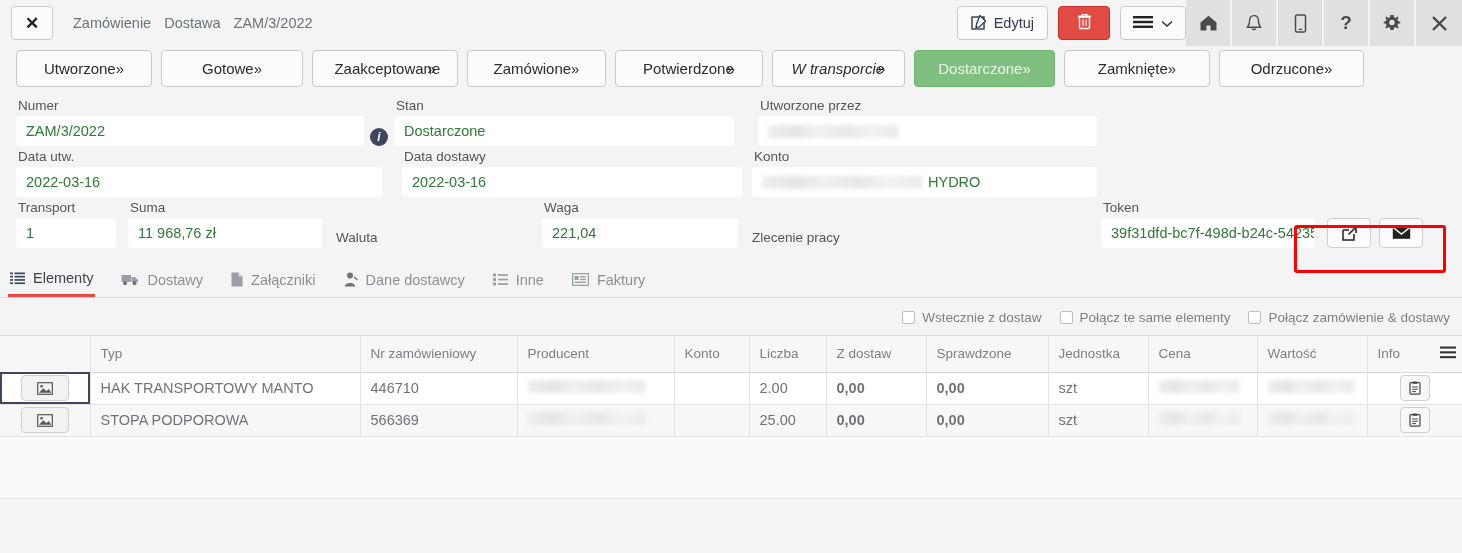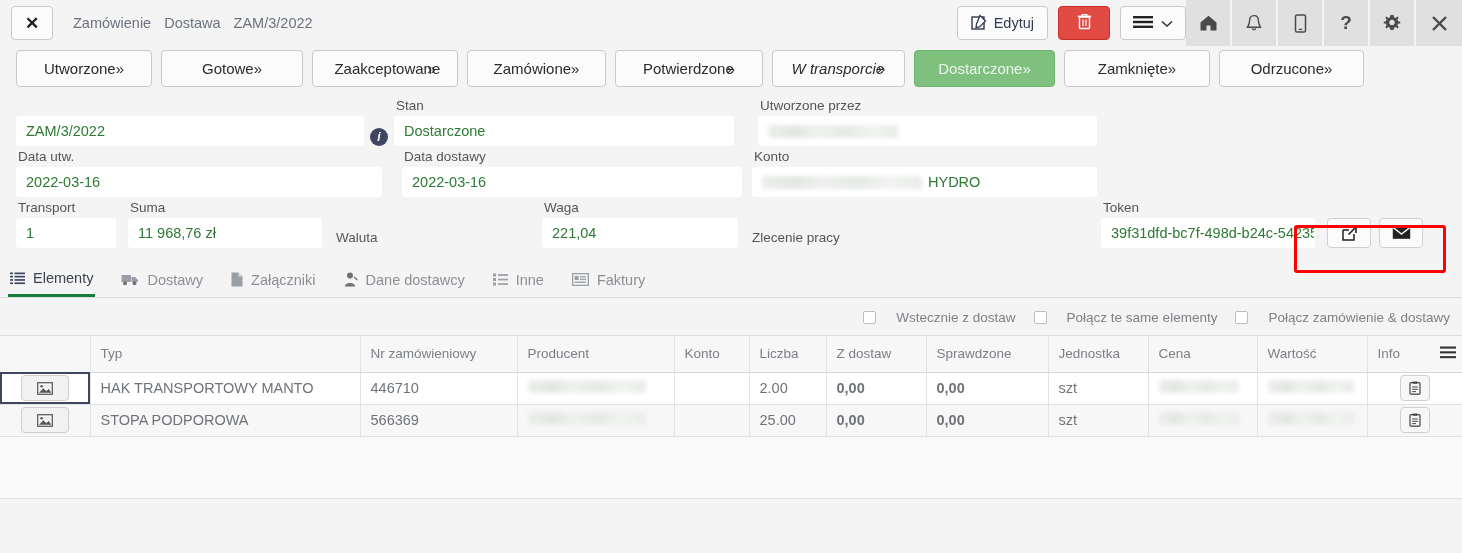--- a/index.html
+++ b/index.html
@@ -171,31 +171,31 @@
     padding: 8px 0 0 8px;
     border-bottom: 1px solid #dcdcdc;
     margin-top: 10px;
   }
   .tab {
     display: flex; align-items: center; gap: 8px;
     font-size: 14.5px; color: #8b8f96;
     padding: 4px 2px 8px 2px;
     cursor: pointer;
   }
-  .tab.sel { color: #3b4252; border-bottom: 3px solid #15803d; }
+  .tab.sel { color: #3b4252; border-bottom: 3px solid #ef4444; }
   .tab svg { display: block; }
 
   
   .chk-row {
     display: flex; align-items: center; justify-content: flex-end;
     gap: 18px;
     padding: 12px 12px 10px 0;
     background: #f4f4f4;
   }
-  .chk { display: flex; align-items: center; gap: 20px; font-size: 13.5px; color: #7d8085; cursor: pointer; }
+  .chk { display: flex; align-items: center; gap: 7px; font-size: 13.5px; color: #7d8085; cursor: pointer; }
   .chk .box {
     width: 13px; height: 13px;
     border: 1px solid #bdbdbd; border-radius: 2px; background: #fff;
   }
 
   
   .tbl-wrap { background: #fff; border-top: 1px solid #dcdcdc; }
   table.grid { width: 1462px; border-collapse: collapse; table-layout: fixed; }
   table.grid th {
     background: #f7f7f7;
@@ -360,20 +360,21 @@
   <div class="wf-btn w-odrzucone">
     <span>Odrzucone</span>
     <span class="chev">»</span>
   </div>
 </div>
 
 <div class="form">
 
   <div class="frow">
     <div class="fcol" style="width:348px;">
+      <div class="flabel">Numer</div>
       <div class="finput">ZAM/3/2022</div>
     </div>
     <div class="info-ico">i</div>
     <div class="fcol" style="width:340px;">
       <div class="flabel">Stan</div>
       <div class="finput">Dostarczone</div>
     </div>
     <div class="fcol" style="width:339px;margin-left:24px;">
       <div class="flabel">Utworzone przez</div>
       <div class="finput">

